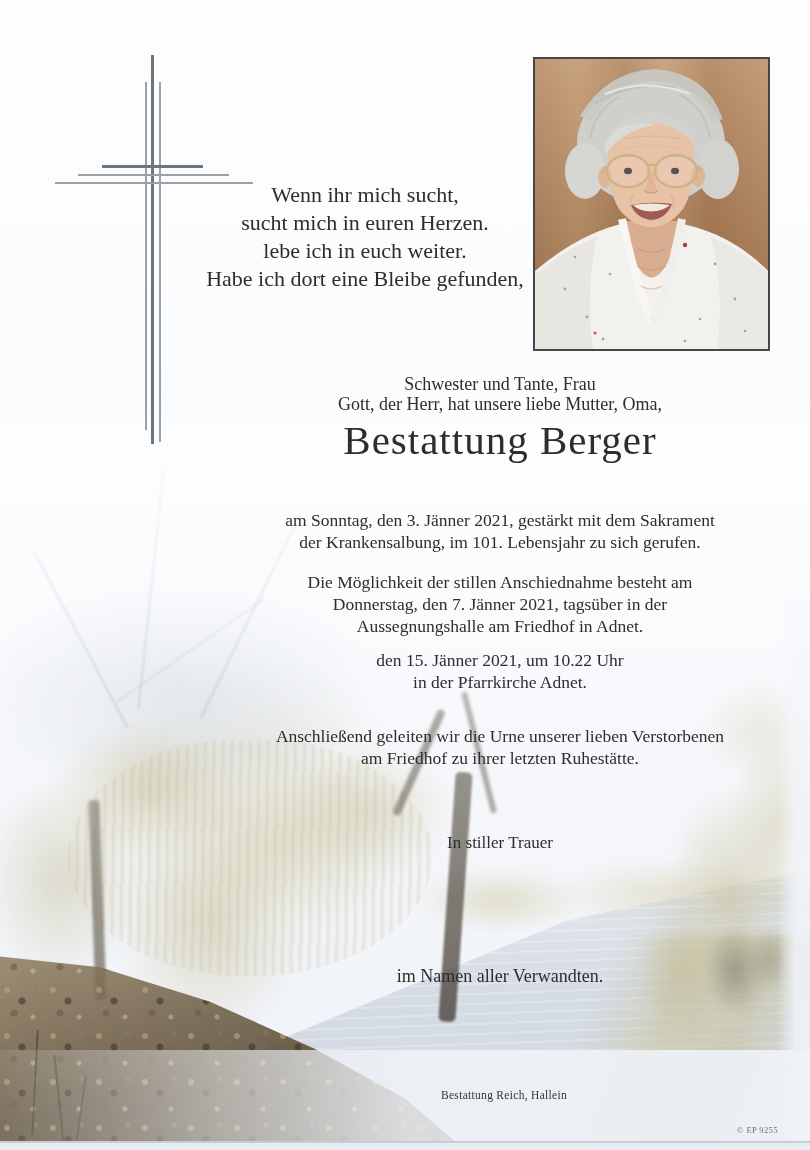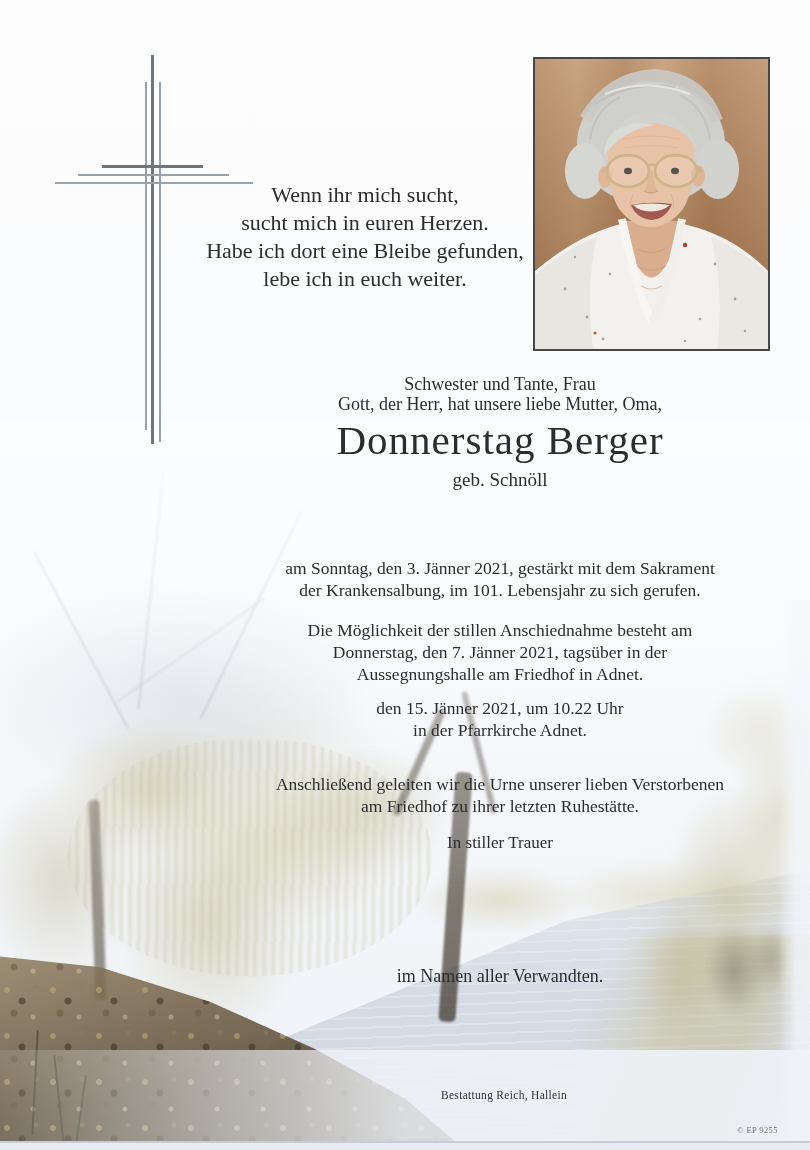--- a/index.html
+++ b/index.html
@@ -84,21 +84,21 @@
   .ch-t2{left:55px;top:182px;width:198px;height:1.5px;}
   
   .photo{position:absolute;left:533px;top:57px;width:233px;height:290px;border:2px solid #474747;background:#fff;}
   .photo svg{display:block;width:100%;height:100%;}
   
   .tblock{position:absolute;text-align:center;}
   .quote{left:185px;top:181px;width:360px;font-size:22px;line-height:28px;}
   .intro{left:195px;top:374px;width:610px;font-size:18px;line-height:20px;}
   .name{left:195px;top:417px;width:610px;font-size:41px;letter-spacing:1px;line-height:46px;}
   .maiden{left:195px;top:469px;width:610px;font-size:19px;}
-  .para{left:195px;width:610px;font-size:17.5px;line-height:22px;margin-top:48px;}
+  .para{left:195px;width:610px;font-size:17.5px;line-height:22px;}
   .p1{top:509px}.p2{top:571px}.p3{top:649px}.p4{top:725px}
   .grief{left:195px;top:833px;width:610px;font-size:17px;}
   .mourners{left:195px;top:884px;width:610px;font-size:21px;}
   .onbehalf{left:195px;top:944px;width:610px;font-size:18px;margin-top:22px;}
   .funeral{position:absolute;left:441px;top:1089px;font-size:11.5px;letter-spacing:.3px;color:#33343a;}
   .code{position:absolute;left:737px;top:1125px;font-size:8.5px;color:#6d727b;letter-spacing:.4px;}
 </style>
 </head>
 <body>
 
@@ -219,30 +219,29 @@
       <path d="M136,135 Q140,143 138,149" stroke="#d2a887" stroke-width="1.2" fill="none" opacity=".6"></path>
       <path d="M96,146 Q116,142 137,145 Q131,160 116,161 Q101,159 96,146 Z" fill="#a05a50"></path>
       <path d="M98,146 Q116,143 135,146 Q128,152 116,152.5 Q104,152 98,146 Z" fill="#f1e9dd"></path>
       <path d="M106,168 Q116,172 127,168" stroke="#cb9f82" stroke-width="1" fill="none" opacity=".5"></path>
     </svg>
   </div>
 
   <div class="tblock quote">
     <div>Wenn ihr mich sucht,</div>
     <div>sucht mich in euren Herzen.</div>
+    <div>lebe ich in euch weiter.</div>
     <div>Habe ich dort eine Bleibe gefunden,</div>
-    <div>lebe ich in euch weiter.</div>
   </div>
 
   <div class="tblock intro">
     <div>Schwester und Tante, Frau</div>
     <div>Gott, der Herr, hat unsere liebe Mutter, Oma,</div>
   </div>
-  <div class="tblock name">Donnerstag Berger</div>
-  <div class="tblock maiden">geb. Schnöll</div>
+  <div class="tblock name">Bestattung Berger</div>
 
   <div class="tblock para p1">
     <div>am Sonntag, den 3. Jänner 2021, gestärkt mit dem Sakrament</div>
     <div>der Krankensalbung, im 101. Lebensjahr zu sich gerufen.</div>
   </div>
   <div class="tblock para p2">
     <div>Die Möglichkeit der stillen Anschiednahme besteht am</div>
     <div>Donnerstag, den 7. Jänner 2021, tagsüber in der</div>
     <div>Aussegnungshalle am Friedhof in Adnet.</div>
   </div>

